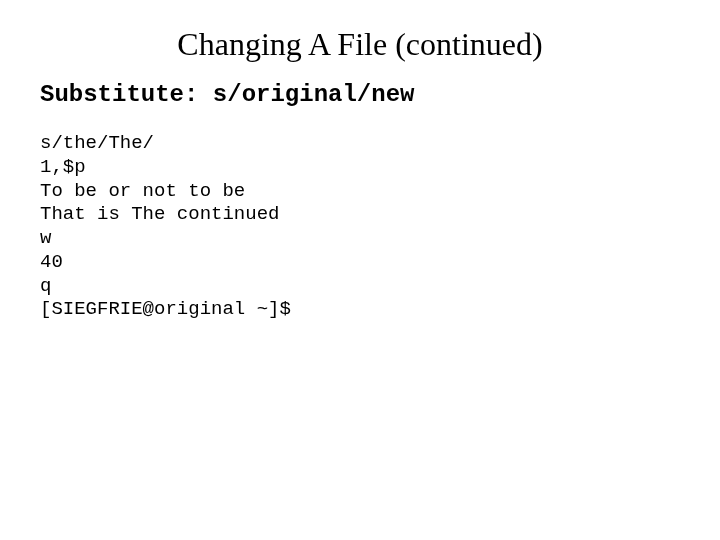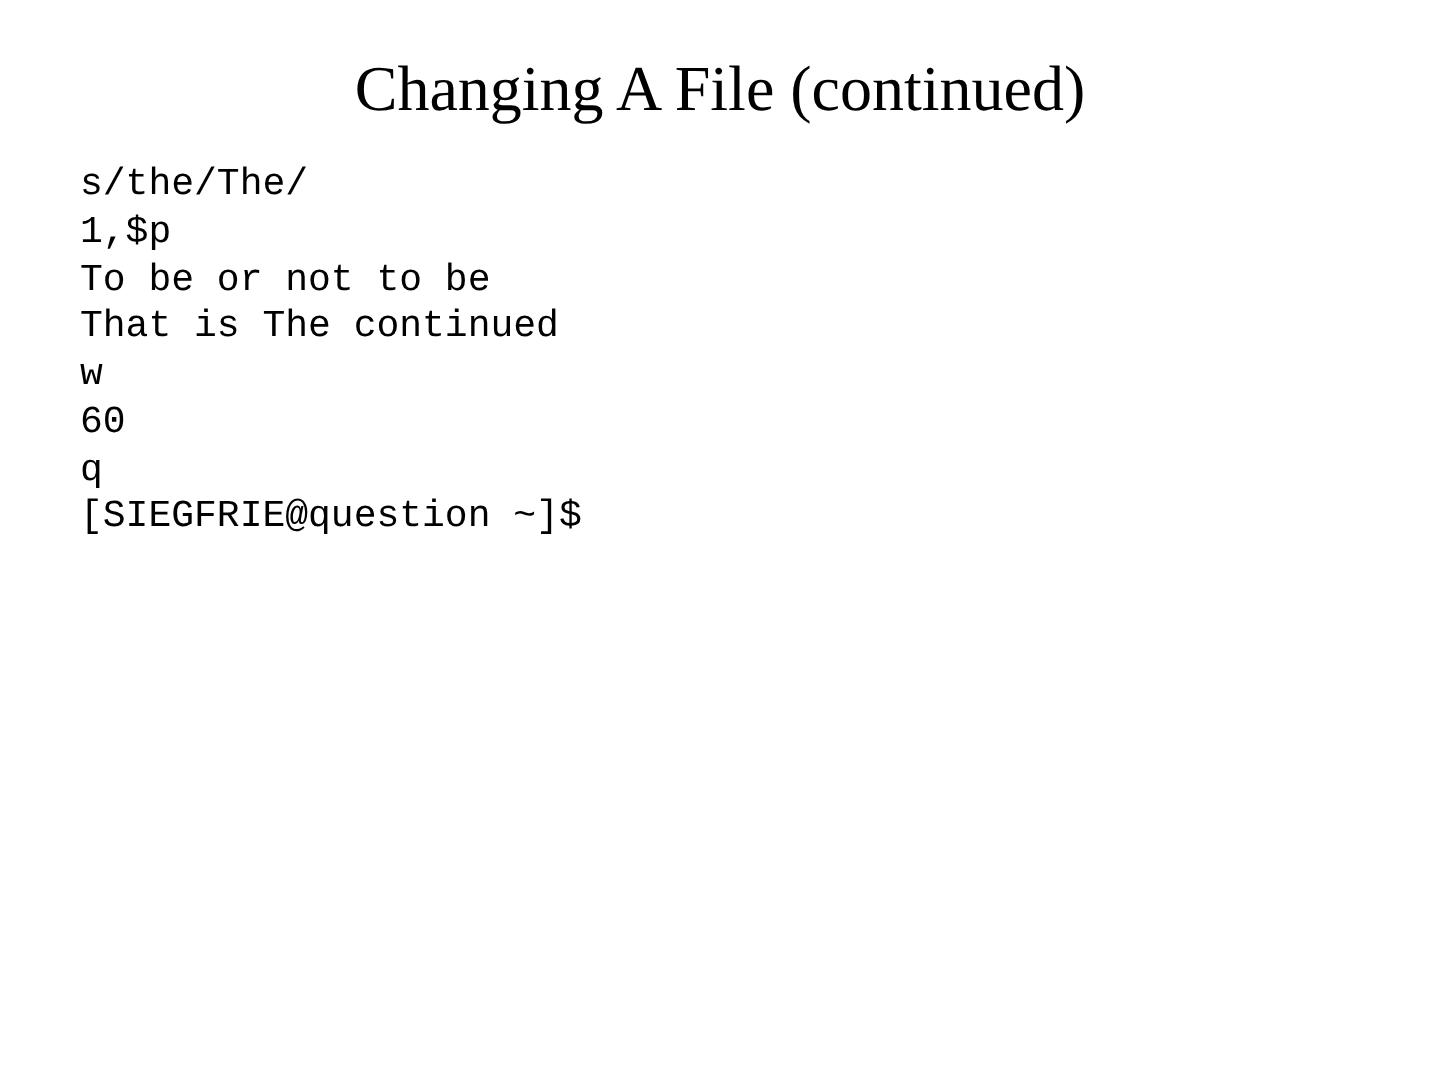--- a/index.html
+++ b/index.html
@@ -36,21 +36,22 @@
     white-space: pre;
   }
   .code .ital {
   }
 </style>
 </head>
 <body>
 
 <div class="slide">
   <h1 class="title">Changing A File (continued)</h1>
+  <div class="subhead">Substitute:  s/original/new</div>
   <div class="code"><span class="ital">s/the/The/</span>
 <span class="ital">1,$p</span>
 <span>To be or not to be</span>
 <span>That is The continued</span>
 <span class="ital">w</span>
-<span>60</span>
+<span>40</span>
 <span class="ital">q</span>
-<span>[SIEGFRIE@question ~]$</span></div>
+<span>[SIEGFRIE@original ~]$</span></div>
 </div>
 
 </body></html>

